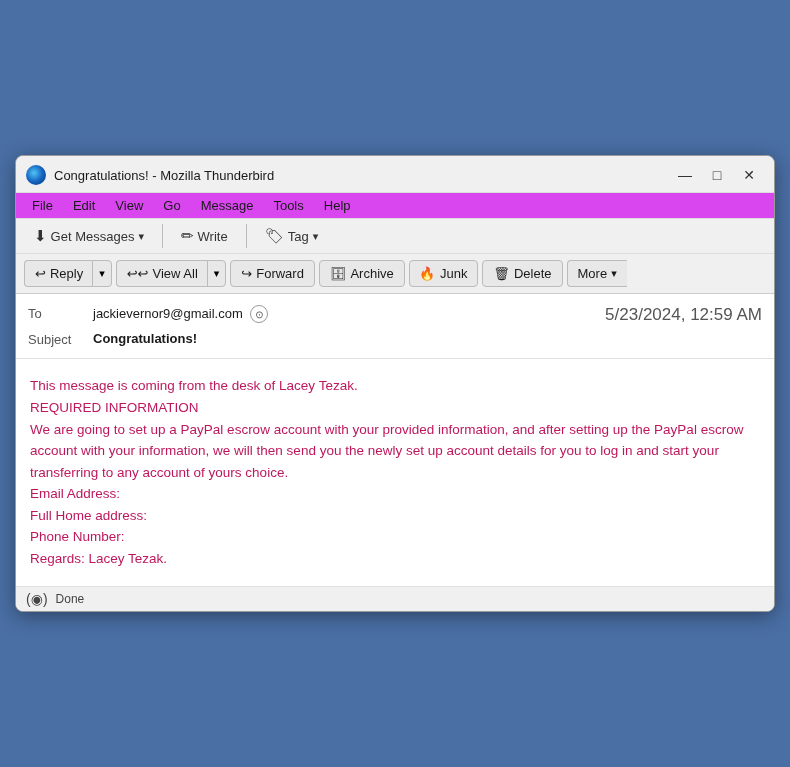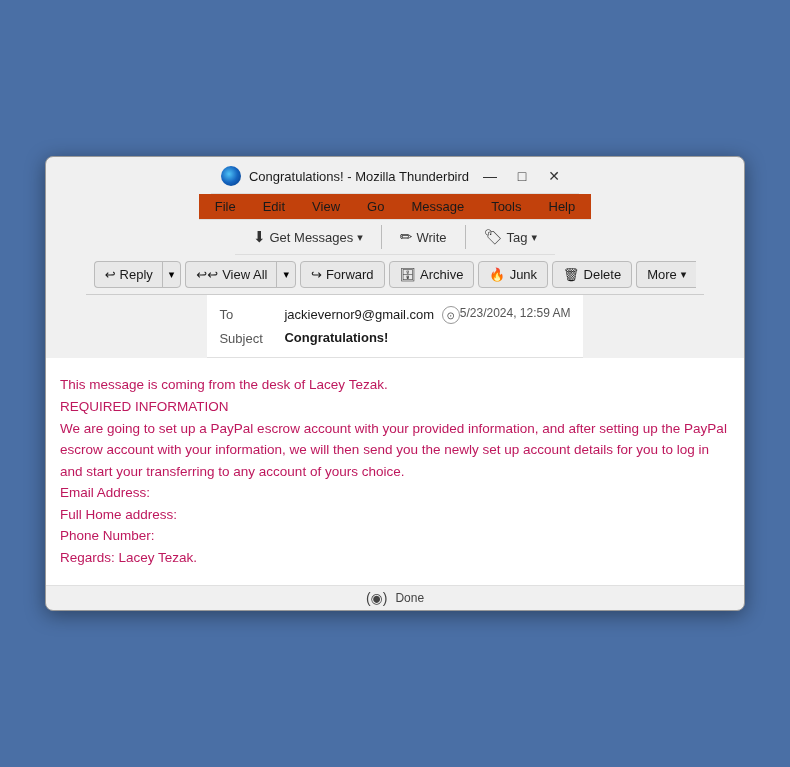--- a/index.html
+++ b/index.html
@@ -8,29 +8,28 @@
       font-size: 13px;
       background: #4a6fa5;
       display: flex;
       justify-content: center;
       align-items: center;
       width: 790px;
       height: 767px;
       overflow: hidden;
     }
     .window {
-      width: 700px;
+      width: 760px;
       background: #f0f0f0;
       border: 1px solid #999;
       border-radius: 8px;
       box-shadow: 0 4px 20px rgba(0,0,0,0.4);
       overflow: hidden;
       display: flex;
       flex-direction: column;
-      align-items: center;
     }
     
     .title-bar {
       background: #f0f0f0;
       display: flex;
       align-items: center;
       padding: 8px 12px 6px 10px;
       gap: 8px;
       border-bottom: 1px solid #ddd;
     }
@@ -60,22 +59,22 @@
       color: #333;
       display: flex;
       align-items: center;
       justify-content: center;
       border-radius: 3px;
     }
     
     .menu-bar {
       display: flex;
       padding: 2px 8px;
-      gap: 11px;
-      background: #c2410c;
+      gap: 4px;
+      background: #d946ef;
       border-bottom: 1px solid #ddd;
     }
     .menu-item {
       padding: 3px 8px;
       cursor: pointer;
       border-radius: 3px;
       font-size: 13px;
       color: #1a1a1a;
       text-decoration: underline;
       text-decoration-color: transparent;
@@ -165,21 +164,21 @@
       min-width: 65px;
       flex-shrink: 0;
       padding-top: 1px;
     }
     .email-field-value {
       color: #1a1a1a;
       flex: 1;
     }
     .email-field-date {
       color: #555;
-      font-size: 12px;
+      font-size: 17px;
       white-space: nowrap;
     }
     .email-icon-btn {
       display: inline-flex;
       align-items: center;
       justify-content: center;
       width: 18px;
       height: 18px;
       border-radius: 50%;
       border: 1px solid #999;

